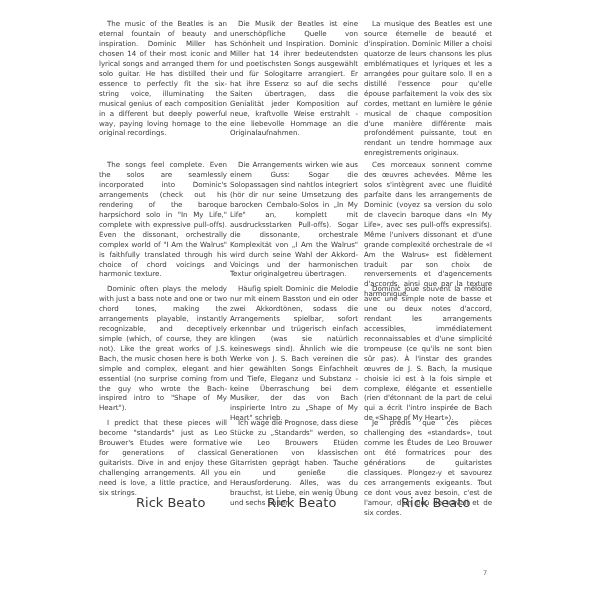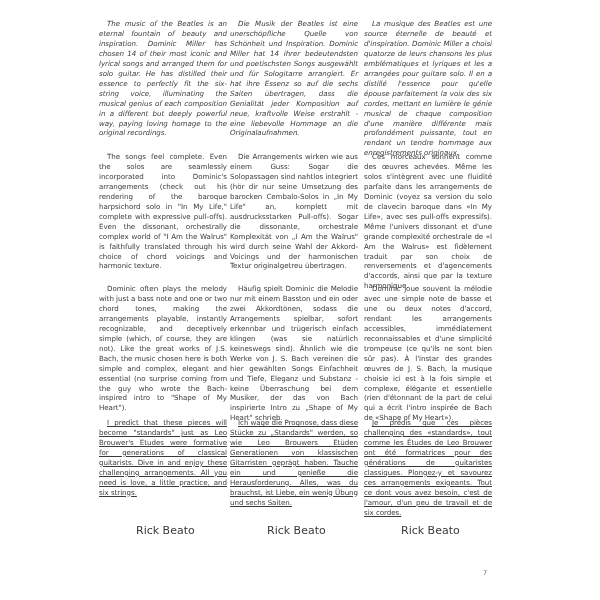--- a/index.html
+++ b/index.html
@@ -20,29 +20,29 @@
       position: absolute;
       width: 128px;
       font-size: 7.1px;
       line-height: 9.95px;
       text-align: justify;
       text-indent: 8px;
       margin: 0;
       letter-spacing: -0.05px;
       hyphens: manual;
     }
-    .p1 { top: 19px; font-style: italic; }
-    .p2 { top: 152px; }
+    .p1 { top: 19px; }
+    .p2 { top: 160px; }
     .p3 { top: 284px; }
-    .p4 { top: 418px; text-decoration: underline; }
+    .p4 { top: 418px; }
     .sig {
       position: absolute;
-      top: 524px;
+      top: 495px;
       left: 9px;
-      font-size: 11px;
+      font-size: 13px;
       color: #3a3a3a;
       padding-left: 28px;
     }
     .page-number {
       position: absolute;
       left: 483px;
       top: 569px;
       font-size: 6.5px;
       color: #6a6a6a;
     }

